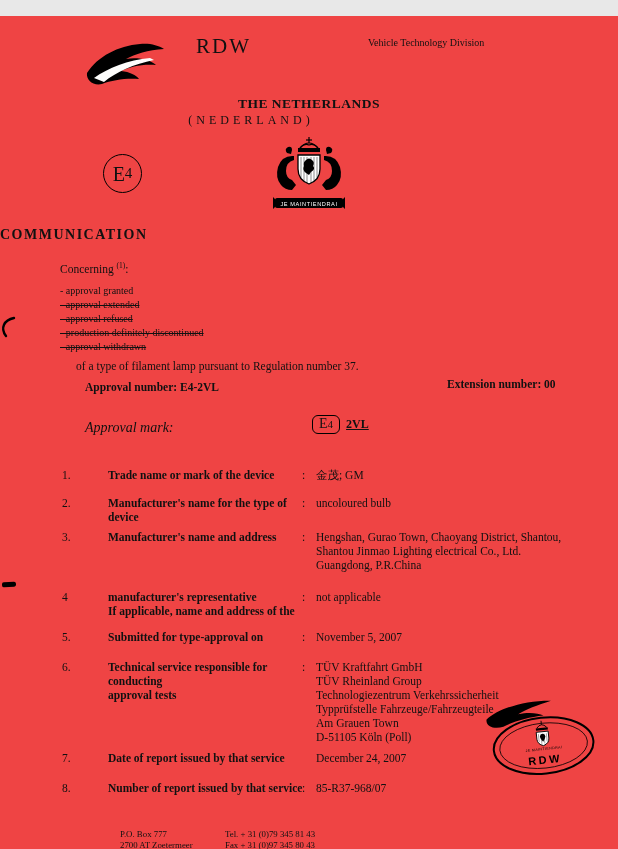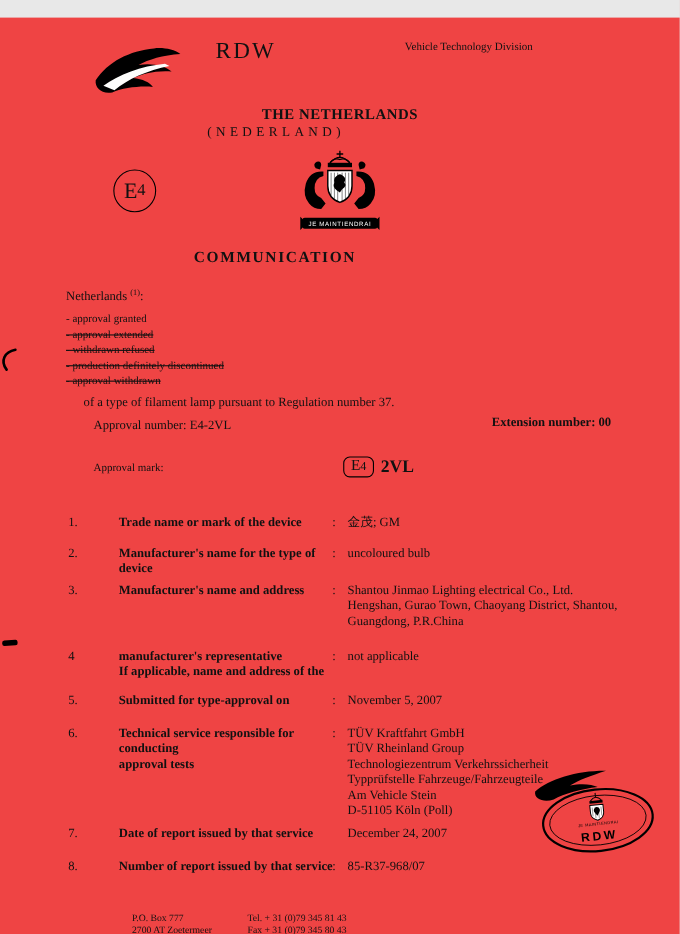--- a/index.html
+++ b/index.html
@@ -19,41 +19,41 @@
   .country { position:absolute; left:0; top:80px; width:618px; text-align:center;
              font-weight:bold; font-size:13.5px; letter-spacing:0.5px; }
   .country-native { position:absolute; left:0; top:97px; width:502px; text-align:center;
              font-size:12px; letter-spacing:4px; }
   .e-circle { position:absolute; left:103px; top:138px; width:39px; height:39px;
               border:1.6px solid #000; border-radius:50%;
               display:flex; align-items:center; justify-content:center; }
   .e-circle .e-letter { font-size:20px; line-height:1; }
   .e-circle .e-num { font-size:15px; line-height:1; }
   .arms { position:absolute; left:259px; top:120px; }
-  .doc-title { position:absolute; left:0; top:211px; width:500px; text-align:center;
+  .doc-title { position:absolute; left:0; top:211px; width:500px; text-align:left;
                font-weight:bold; font-size:14px; letter-spacing:1.5px; }
 
   
   .concerning-label { position:absolute; left:60px; top:245px; font-size:11.5px; }
   .concerning-label sup { font-size:7.5px; }
   .concerning-list { position:absolute; left:60px; top:268px; font-size:10px; line-height:14px; }
   .concerning-list .c-item { display:block; }
   .struck { text-decoration:line-through; }
   .subject { position:absolute; left:76px; top:344px; font-size:11.5px; }
 
   
-  .approval-number { position:absolute; left:85px; top:365px; font-size:11.5px; font-weight:normal; }
+  .approval-number { position:absolute; left:85px; top:365px; font-size:11.5px; font-weight:bold; }
   .extension-number { position:absolute; left:447px; top:362px; font-size:11.5px; font-weight:bold; }
-  .mark-label { position:absolute; left:85px; top:404px; font-size:10px; }
+  .mark-label { position:absolute; left:85px; top:404px; font-size:14px; font-style:italic; }
   .mark-badge { position:absolute; left:312px; top:399px; display:flex; align-items:center; }
   .mark-box { border:1.4px solid #000; border-radius:6px; padding:0px 6px 1px 6px;
               display:inline-flex; align-items:center; }
   .mark-box .e-letter { font-size:14px; }
   .mark-box .e-num { font-size:11px; }
-  .mark-code { font-weight:bold; font-size:16px; margin-left:6px; }
+  .mark-code { font-weight:bold; font-size:12px; margin-left:6px;text-decoration:underline; }
 
   
   .row { position:absolute; left:62px; width:532px; font-size:11.5px; line-height:14px; }
   .row .no    { position:absolute; left:0;    top:0; }
   .row .label { position:absolute; left:46px; top:0; width:200px;font-weight:bold; }
   .row .colon { position:absolute; left:240px; top:0; }
   .row .val   { position:absolute; left:254px; top:0; width:278px; }
   .ln { display:block; }
 
   
@@ -116,26 +116,26 @@
       <path d="M72 17 q3 -4 -1 -6 q-4 -1 -4 3 l1 4 Z" fill="#000"></path>
 
       <rect x="16" y="62" width="68" height="10" rx="2" fill="#000"></rect>
       <path d="M14 61 l6 6 -6 6 Z M86 61 l-6 6 6 6 Z" fill="#000"></path>
       <text x="50" y="69.5" font-size="5.6" fill="#fff" text-anchor="middle" letter-spacing="0.6" font-family="Liberation Sans, sans-serif">JE MAINTIENDRAI</text>
     </svg>
   </div>
 
   <div class="doc-title">COMMUNICATION</div>
 
-  <div class="concerning-label"><span>Netherlands </span><sup>(1)</sup><span>:</span></div>
+  <div class="concerning-label"><span>Concerning </span><sup>(1)</sup><span>:</span></div>
 
   <div class="concerning-list">
     <span class="c-item">- approval granted</span>
     <span class="c-item struck">- approval extended</span>
-    <span class="c-item struck">- withdrawn refused</span>
+    <span class="c-item struck">- approval refused</span>
     <span class="c-item struck">- production definitely discontinued</span>
     <span class="c-item struck">- approval withdrawn</span>
   </div>
 
   <div class="subject">of a type of filament lamp pursuant to Regulation number 37.</div>
 
   <div class="approval-number">Approval number: E4-2VL</div>
   <div class="extension-number">Extension number: 00</div>
 
   <div class="mark-label">Approval mark:</div>
@@ -169,22 +169,22 @@
     </span>
   </div>
 
   <div class="row" style="top:514px">
     <span class="no">3.</span>
     <span class="label">
         <span class="ln">Manufacturer's name and address</span>
       </span>
     <span class="colon">:</span>
     <span class="val">
+      <span class="ln">Hengshan, Gurao Town, Chaoyang District, Shantou,</span>
       <span class="ln">Shantou Jinmao Lighting electrical Co., Ltd.</span>
-      <span class="ln">Hengshan, Gurao Town, Chaoyang District, Shantou,</span>
       <span class="ln">Guangdong, P.R.China</span>
     </span>
   </div>
 
   <div class="row" style="top:574px">
     <span class="no">4</span>
     <span class="label">
       <span class="ln">manufacturer's representative</span>
       <span class="ln">If applicable, name and address of the</span>
     </span>
@@ -210,21 +210,21 @@
     <span class="label">
       <span class="ln">Technical service responsible for conducting</span>
       <span class="ln">approval tests</span>
     </span>
     <span class="colon">:</span>
     <span class="val">
       <span class="ln">TÜV Kraftfahrt GmbH</span>
       <span class="ln">TÜV Rheinland Group</span>
       <span class="ln">Technologiezentrum Verkehrssicherheit</span>
       <span class="ln">Typprüfstelle Fahrzeuge/Fahrzeugteile</span>
-      <span class="ln">Am Vehicle Stein</span>
+      <span class="ln">Am Grauen Town</span>
       <span class="ln">D-51105 Köln (Poll)</span>
     </span>
   </div>
 
   <div class="row" style="top:735px">
     <span class="no">7.</span>
     <span class="label">
         <span class="ln">Date of report issued by that service</span>
       </span>
     <span class="colon"></span>
@@ -265,21 +265,21 @@
     </svg>
   </div>
 
   <div class="footer-address">
     <span class="ln">P.O. Box 777</span>
     <span class="ln">2700 AT Zoetermeer</span>
     <span class="ln">The Netherlands</span>
   </div>
   <div class="footer-contact">
     <span class="ln">Tel.   + 31 (0)79 345 81 43</span>
-    <span class="ln">Fax   + 31 (0)79 345 80 43</span>
+    <span class="ln">Fax   + 31 (0)97 345 80 43</span>
     <span class="ln">www.rdw.nl</span>
   </div>
 
   <div class="artifact-hook">
     <svg width="18" height="24" viewBox="0 0 18 24">
       <path d="M14 2 C4 4 0 12 6 20" fill="none" stroke="#000" stroke-width="2.4" stroke-linecap="round"></path>
     </svg>
   </div>
   <div class="artifact-dash"></div>
 

